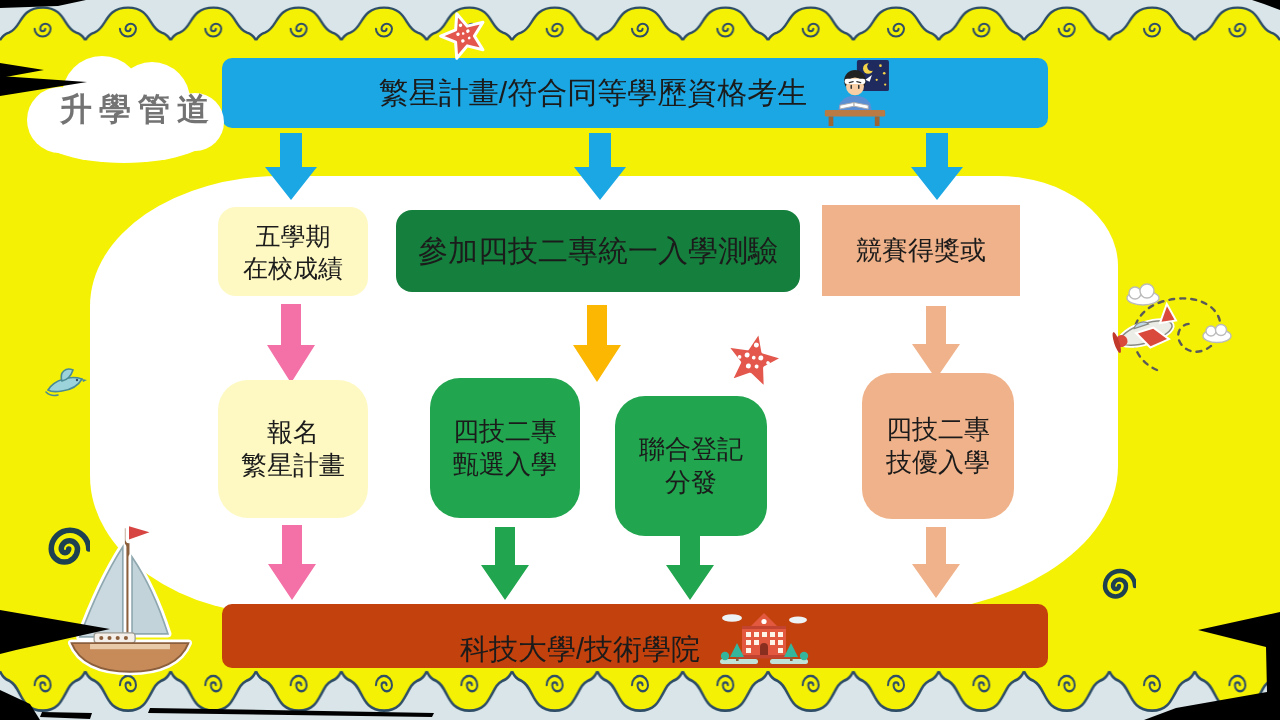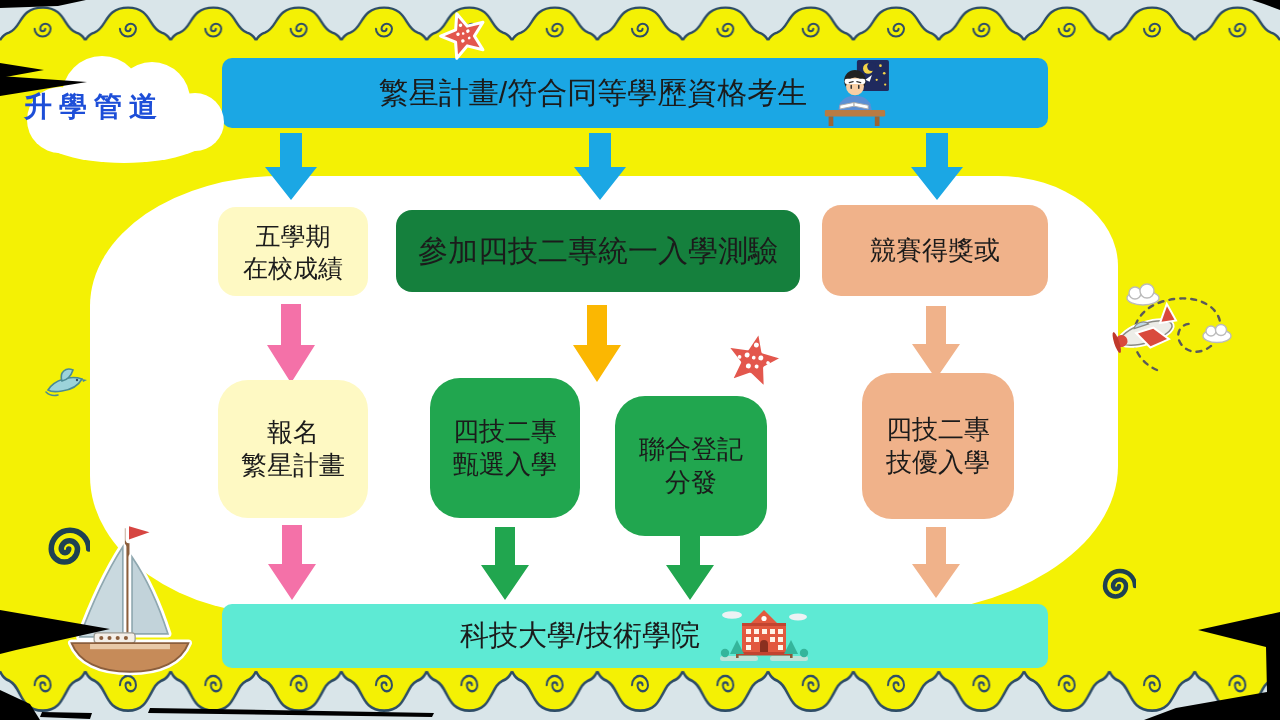--- a/index.html
+++ b/index.html
@@ -21,36 +21,36 @@
   
   .box{
     position:absolute;display:flex;flex-direction:column;align-items:center;
     justify-content:center;text-align:center;z-index:5;line-height:1.28;
   }
   .banner-blue{background:#1BA7E4;border-radius:10px;}
   .pink{background:#fef9c3;}
   .orange{background:#15803d;}
   .peach{background:#F0B28A;}
   .green{background:#21A64F;}
-  .gray{background:#5eead4;}
+  .gray{background:#c2410c;align-items:flex-end;}
   #src-banner{left:222px;top:58px;width:826px;height:70px;flex-direction:row;gap:12px;font-size:30px;}
   #dst-banner{left:222px;top:604px;width:826px;height:64px;flex-direction:row;gap:18px;font-size:29px;border-radius:10px;}
   #r1b1{left:218px;top:207px;width:150px;height:89px;border-radius:18px;font-size:25px;}
   #r1b2{left:396px;top:210px;width:404px;height:82px;border-radius:16px;font-size:30px;}
-  #r1b3{left:822px;top:205px;width:226px;height:91px;border-radius:19px;font-size:26px;}
+  #r1b3{left:822px;top:205px;width:198px;height:91px;border-radius:0;font-size:26px;}
   #r2b1{left:218px;top:380px;width:150px;height:138px;border-radius:30px;font-size:26px;}
   #r2b2{left:430px;top:378px;width:150px;height:140px;border-radius:30px;font-size:26px;}
   #r2b3{left:615px;top:396px;width:152px;height:140px;border-radius:30px;font-size:26px;}
   #r2b4{left:862px;top:373px;width:152px;height:146px;border-radius:30px;font-size:26px;}
   .arrow{position:absolute;z-index:4;}
   
   #cloud{left:2px;top:48px;width:240px;height:118px;z-index:20;}
   #cloud-label{
-    position:absolute;left:24px;top:88px;width:192px;text-align:left;z-index:21;
-    font-size:28px;font-weight:bold;letter-spacing:7px;color:#1d4ed8;
+    position:absolute;left:24px;top:88px;width:192px;text-align:right;z-index:21;
+    font-size:32px;font-weight:bold;letter-spacing:7px;color:#737373;
   }
   .deco{position:absolute;z-index:6;}
   .artifact{position:absolute;z-index:30;}
   #starfish-mid{z-index:3;}
 </style>
 </head>
 <body>
 
 <div id="stage">
 

